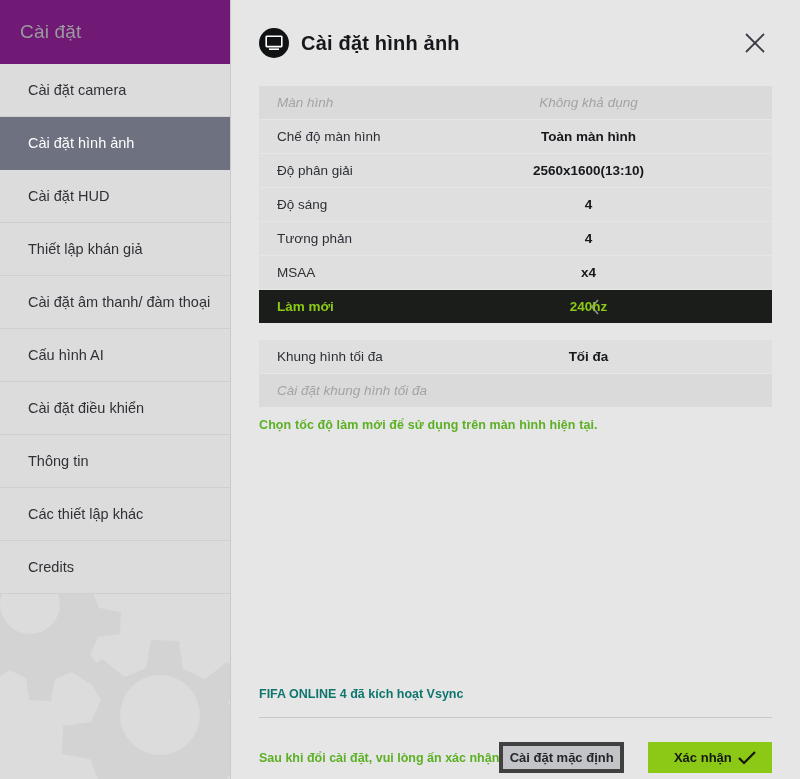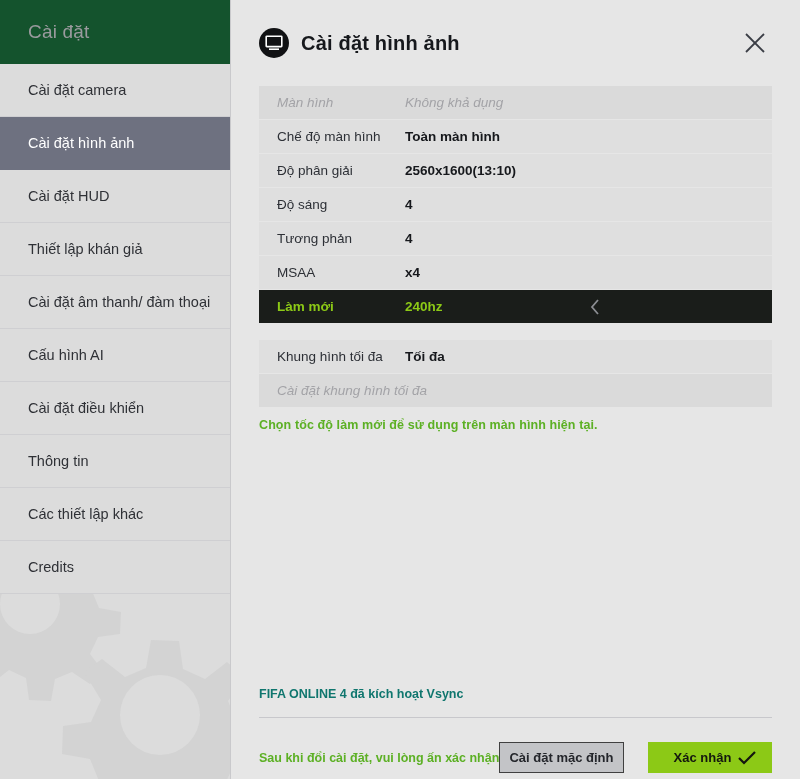--- a/index.html
+++ b/index.html
@@ -42,25 +42,25 @@
     z-index: 0;
   }
   .sidebar-scroll {
     position: relative;
     z-index: 1;
   }
   .sidebar-title {
     height: 64px;
     display: flex;
     align-items: center;
-    padding-left: 28px;
+    padding-left: 20px;
     font-size: 19px;
     color: #9a9a9e;
     letter-spacing: .2px;
-    background: #14532d;
+    background: #701a75;
     box-sizing: border-box;
   }
   .nav-item {
     height: 53px;
     display: flex;
     align-items: center;
     padding-left: 28px;
     font-size: 14.5px;
     color: #2f3136;
     border-bottom: 1px solid #cfcfd2;
@@ -136,20 +136,21 @@
   }
   .row .label {
     font-size: 13.5px;
     color: #2d3036;
     flex: 0 0 auto;
   }
   .row .value {
     position: absolute;
     left: 0;
     right: 0;
+    text-align: center;
     margin-left: 146px;
     font-size: 13.5px;
     font-weight: bold;
     color: #16181c;
     pointer-events: none;
   }
   .row.disabled {
     background: #dadada;
     cursor: default;
   }
@@ -221,21 +222,21 @@
     font-size: 13px;
     font-weight: bold;
     cursor: pointer;
     box-sizing: border-box;
   }
   .btn-default {
     margin-left: auto;
     width: 146px;
     background: #c3c4c7;
     color: #24262b;
-    border: 1px solid #404040;
+    border: 4px solid #404040;
   }
   .btn-confirm {
     margin-left: 24px;
     width: 142px;
     background: #8cc916;
     color: #14170f;
     justify-content: flex-start;
     padding-left: 26px;
     position: relative;
   }

